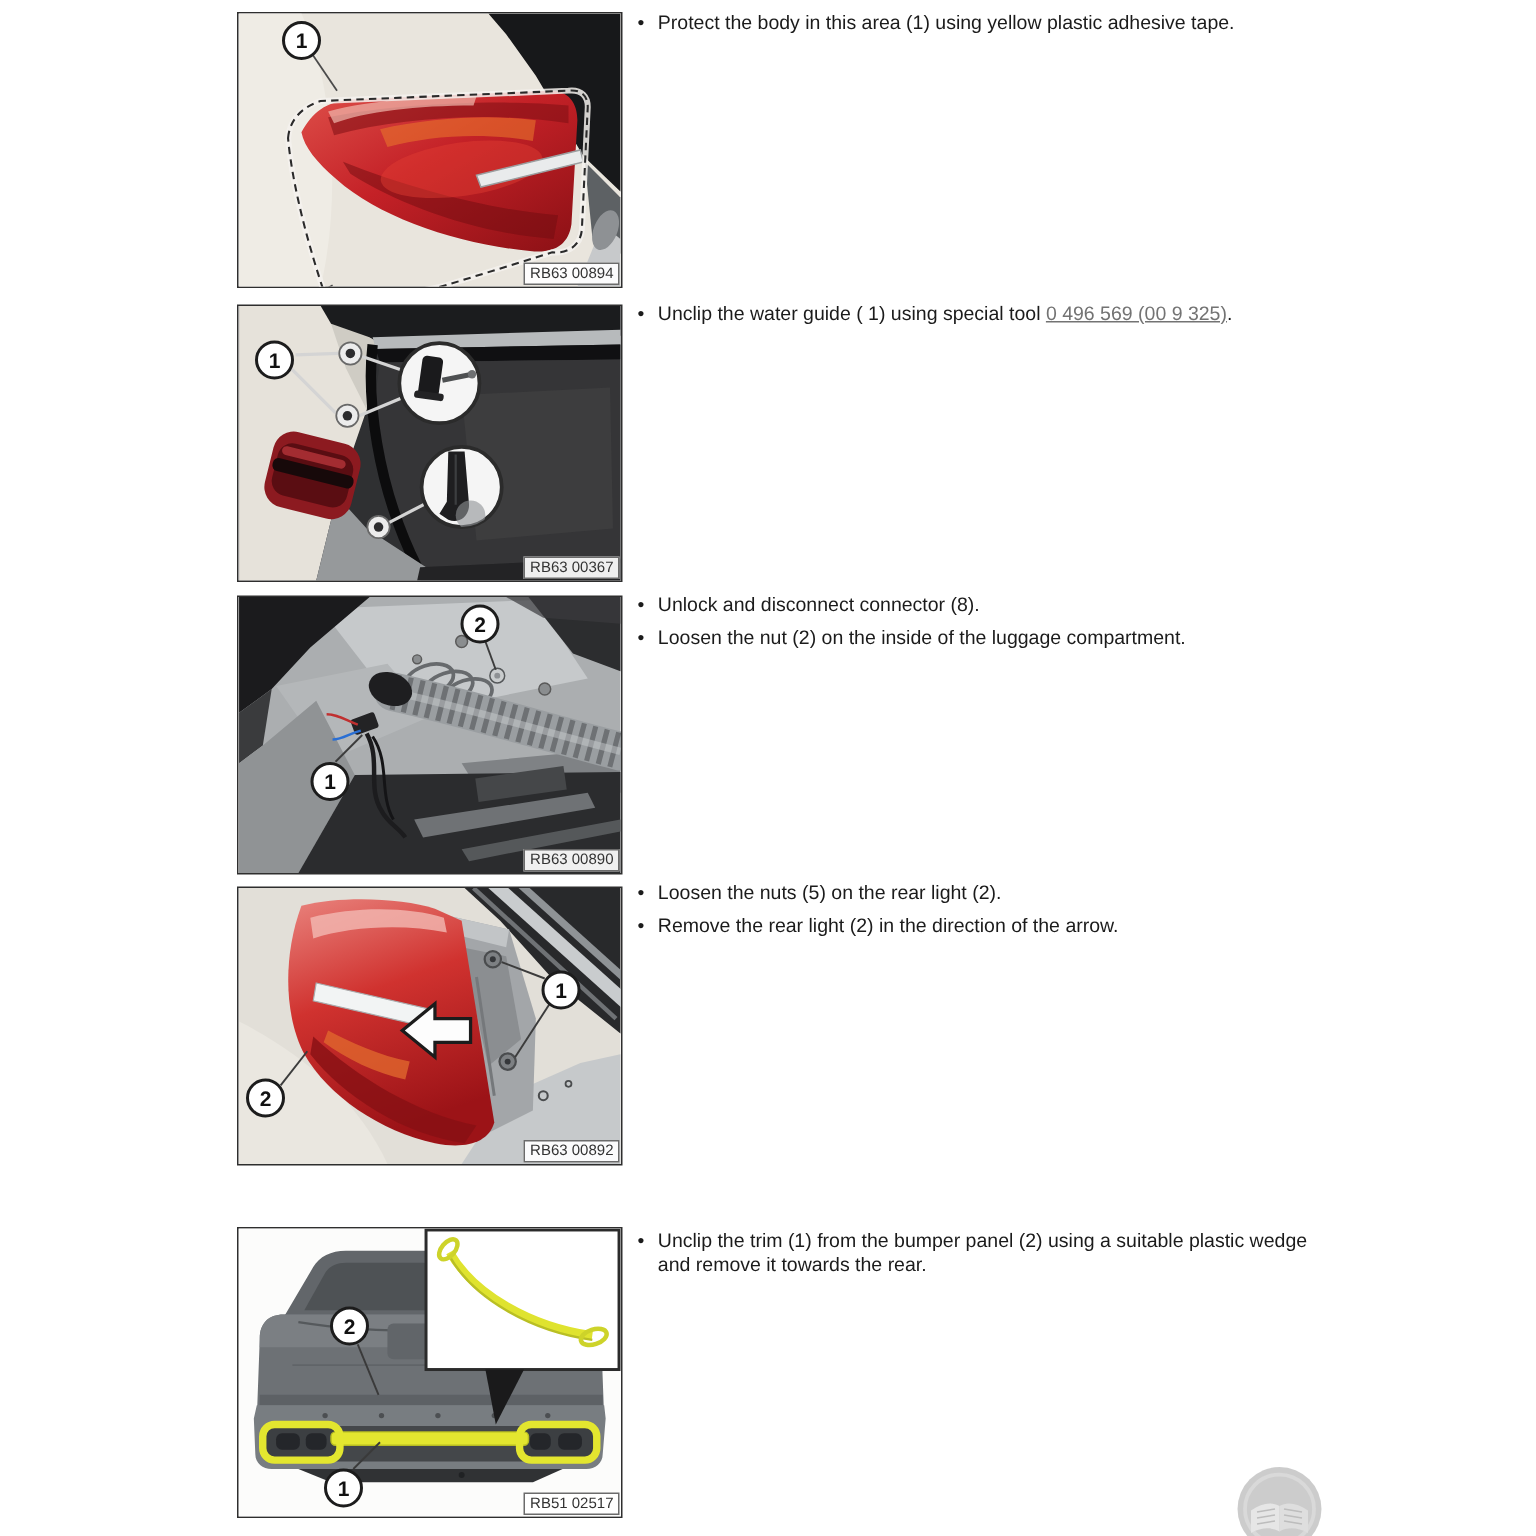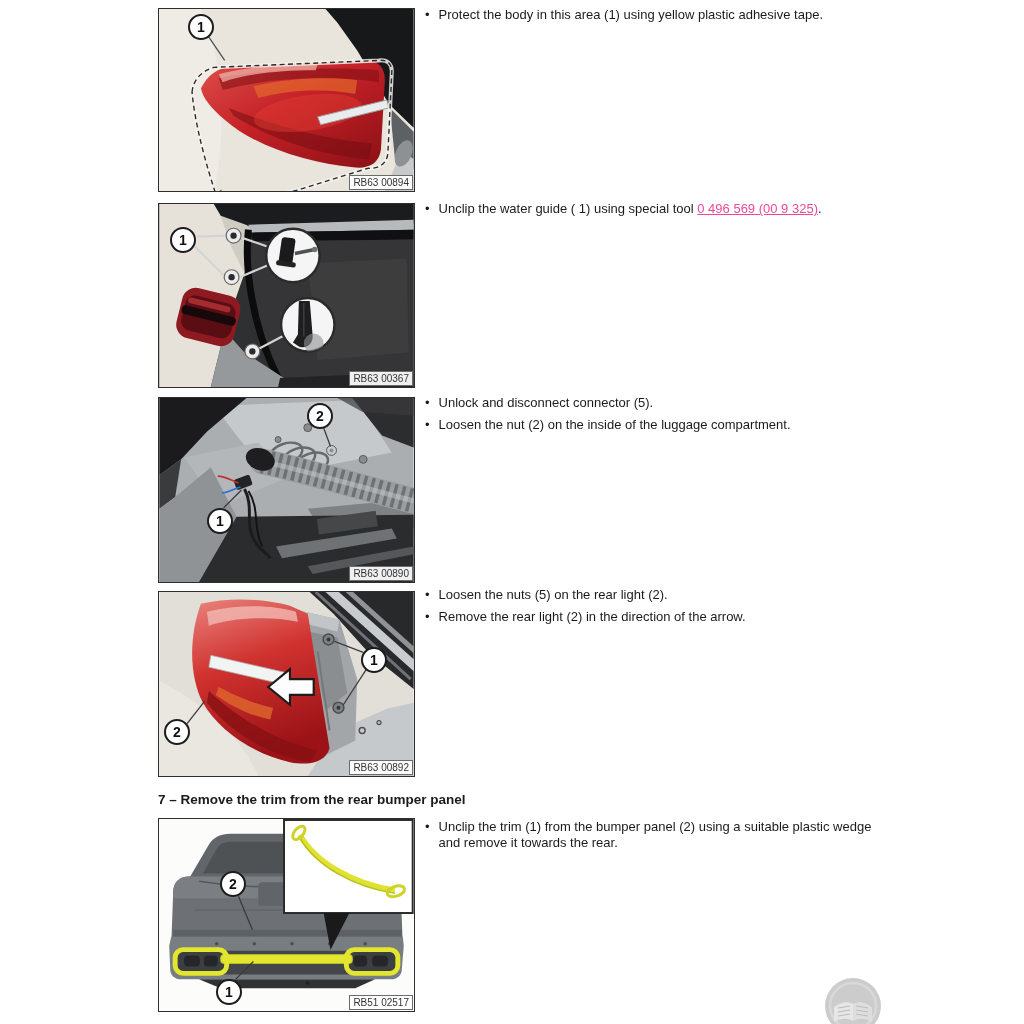--- a/index.html
+++ b/index.html
@@ -20,21 +20,21 @@
   }
   .figlabel {
     position:absolute; right:1px; bottom:1px; z-index:3;
     background:rgba(255,255,255,0.93); border:1px solid #6b6b6b;
     font-size:10px; line-height:13px; padding:0 3px; color:#333;margin-top:12px;
   }
   .instr { position:absolute; left:425px; }
   .bullet { display:flex; gap:9px; font-size:13px; line-height:16px; margin-bottom:6px; }
   .dot { flex:0 0 auto; }
   .btext { flex:1 1 auto; }
-  .green-link { color:#ec4899; text-decoration:underline; cursor:pointer; }
+  .green-link { color:#737373; text-decoration:underline; cursor:pointer; }
   .heading { position:absolute; left:158px; top:792px; font-size:13.5px; font-weight:bold; line-height:16px; }
   .watermark { position:absolute; left:820px; top:975px; width:78px; height:49px; overflow:hidden; opacity:0.88; }
 </style>
 </head>
 <body>
 
 <div class="page">
 
   <div class="figure" style="top:8px;height:184px;">
     <svg viewBox="0 0 257 184">
@@ -216,21 +216,20 @@
     </svg>
     <div class="callout" style="left:202px;top:55px;">
         <span>1</span>
       </div>
     <div class="callout" style="left:5px;top:127px;">
         <span>2</span>
       </div>
     <div class="figlabel">RB63 00892</div>
   </div>
 
-  <div class="heading">7 – Remove the trim from the rear bumper panel</div>
 
   <div class="figure" style="top:818px;height:194px;">
     <svg viewBox="0 0 257 194">
       <rect width="257" height="194" fill="#fcfcfb"></rect>
       <path d="M30 60 L50 26 C54 19 62 15 72 15 L126 15 C136 15 144 19 148 26 L162 60 Z" fill="#62666a"></path>
       <path d="M44 55 L58 30 C61 25 66 23 72 23 L124 23 C130 23 135 26 138 31 L150 55 Z" fill="#4e5255"></path>
       <path d="M12 128 L14 74 C14 64 20 58 30 58 L228 58 C238 58 244 64 244 74 L246 128 Z" fill="#6d7175"></path>
       <path d="M14 74 C14 64 20 58 30 58 L228 58 C238 58 244 64 244 74 L244 80 L14 80 Z" fill="#7b7f83"></path>
       <path d="M40 63 C90 71 168 71 218 63" stroke="#55595c" stroke-width="1.5" fill="none"></path>
       <path d="M36 92 L222 92" stroke="#606468" stroke-width="1.2" fill="none"></path>
@@ -282,21 +281,21 @@
   <div class="instr" style="top:201px;width:580px;">
     <div class="bullet">
       <span class="dot">•</span>
       <span class="btext"><span>Unclip the water guide ( 1) using special tool </span><a class="green-link" href="#">0 496 569 (00 9 325)</a><span>.</span></span>
     </div>
   </div>
 
   <div class="instr" style="top:395px;width:580px;">
     <div class="bullet">
       <span class="dot">•</span>
-      <span class="btext">Unlock and disconnect connector (5).</span>
+      <span class="btext">Unlock and disconnect connector (8).</span>
     </div>
     <div class="bullet">
       <span class="dot">•</span>
       <span class="btext">Loosen the nut (2) on the inside of the luggage compartment.</span>
     </div>
   </div>
 
   <div class="instr" style="top:587px;width:580px;">
     <div class="bullet">
       <span class="dot">•</span>

